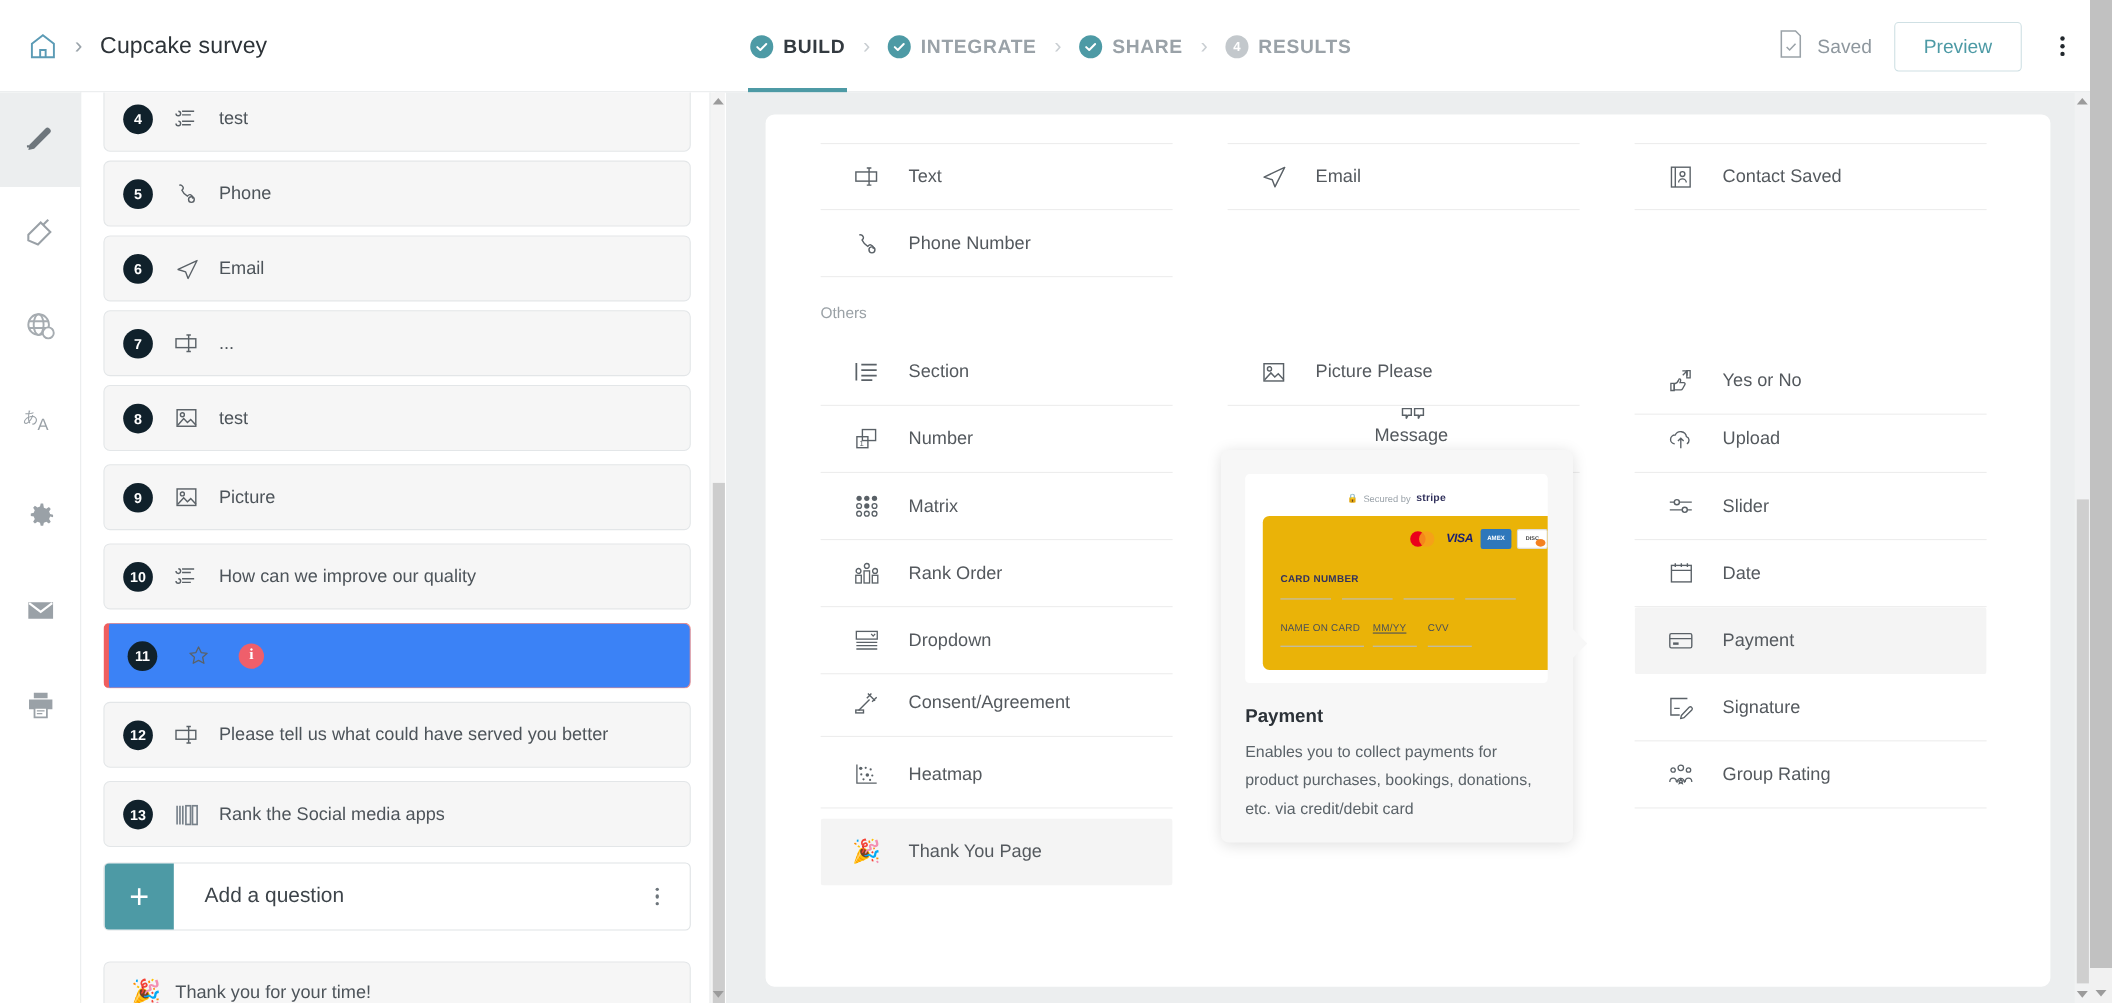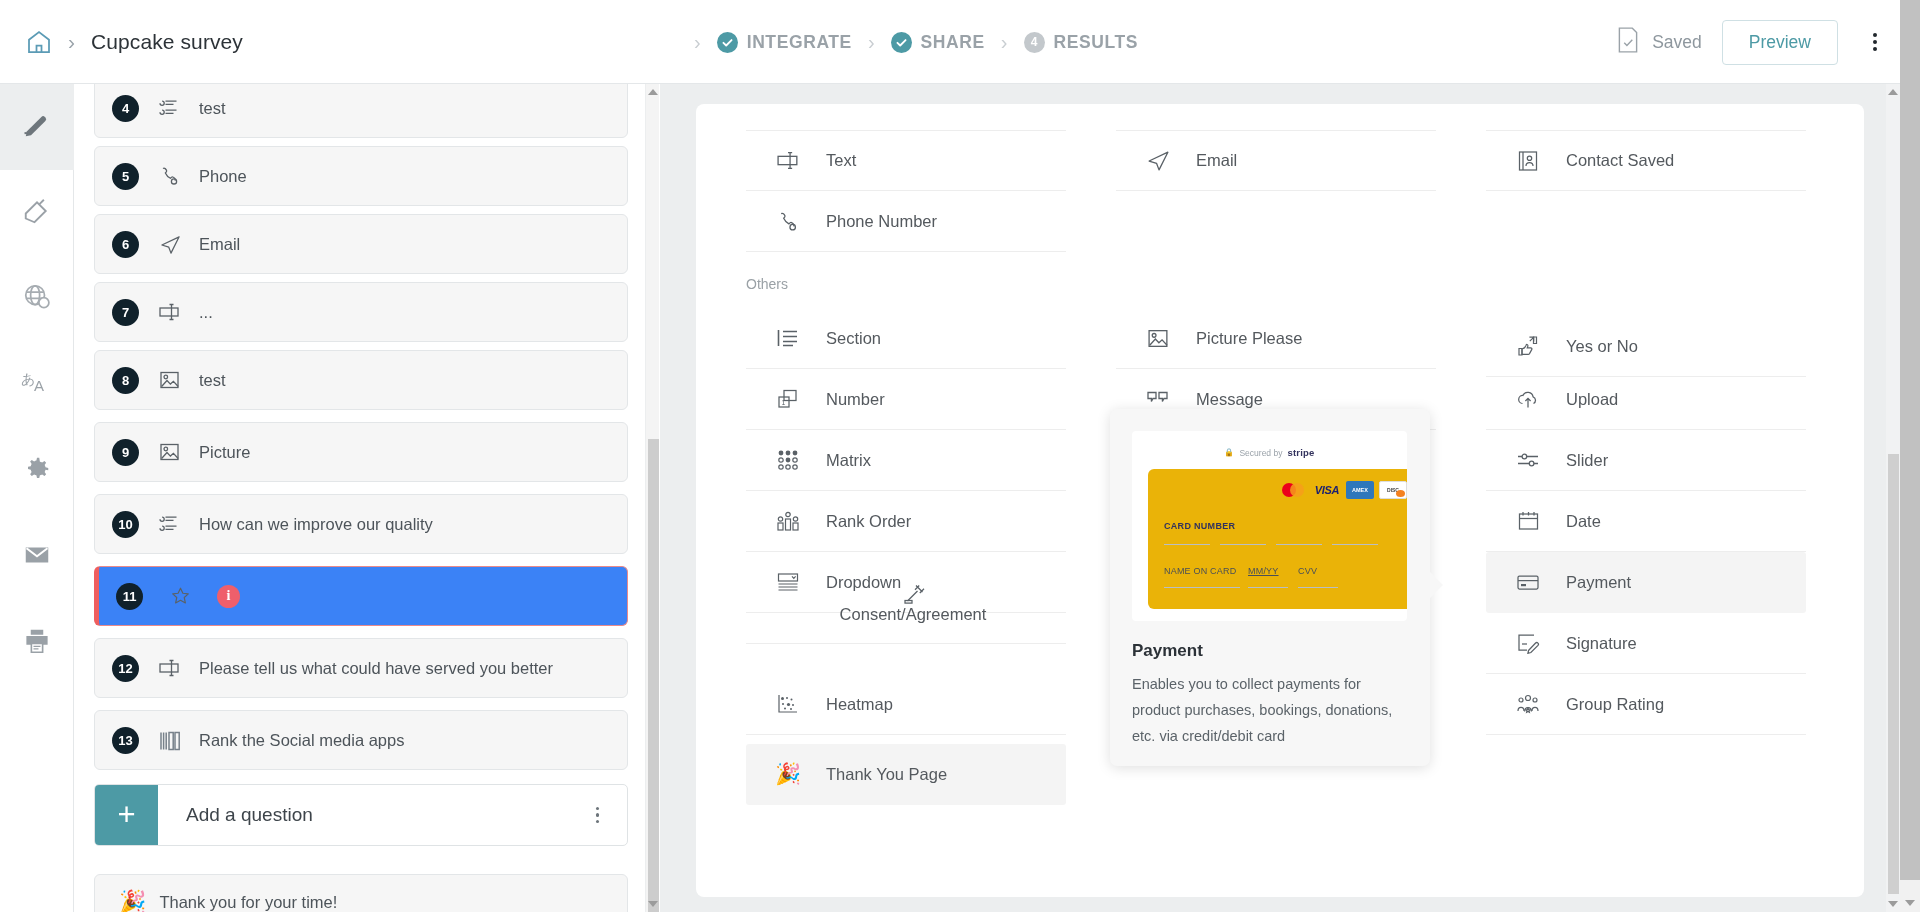--- a/index.html
+++ b/index.html
@@ -201,20 +201,28 @@
   <div class="home-icon">
     <svg width="30" height="30" viewBox="0 0 24 24" fill="none" stroke="#5b9bb5" stroke-width="1.4">
       <path d="M4 10.2 12 4l8 6.2V20H4z"></path>
         <path d="M10 20v-5.2h4V20"></path>
     </svg>
   </div>
   <span class="bc-sep">›</span>
   <span class="bc-title">Cupcake survey</span>
 
   <div class="steps">
+    <div class="step active">
+      <span class="badge done">
+        <svg width="13" height="13" viewBox="0 0 24 24" fill="none" stroke="#fff" stroke-width="3.4" stroke-linecap="round" stroke-linejoin="round">
+            <path d="M4.5 12.6 9.6 17.5 19.5 7.5"></path>
+          </svg>
+      </span>
+      <span class="lbl">BUILD</span>
+    </div>
     <span class="step-arrow">›</span>
     <div class="step">
       <span class="badge done">
         <svg width="13" height="13" viewBox="0 0 24 24" fill="none" stroke="#fff" stroke-width="3.4" stroke-linecap="round" stroke-linejoin="round">
             <path d="M4.5 12.6 9.6 17.5 19.5 7.5"></path>
           </svg>
       </span>
       <span class="lbl">INTEGRATE</span>
     </div>
     <span class="step-arrow">›</span>
@@ -534,21 +542,21 @@
         <div class="tilerow" style="top:448px;">
           <span class="ticon">
             <svg width="24" height="21" viewBox="0 0 24 21" fill="none" stroke="#5a6167" stroke-width="1.2">
               <rect x="2.5" y="2" width="19" height="7"></rect>
                 <path d="M16 4.3l1.8 2 1.8-2"></path>
               <path d="M2.5 12h19M2.5 15h19M2.5 18h19"></path>
             </svg>
           </span>
           <span class="tlabel">Dropdown</span>
         </div>
-        <div class="tilerow" style="top:479px;flex-direction:column;">
+        <div class="tilerow" style="top:505px;">
           <span class="ticon">
             <svg width="24" height="22" viewBox="0 0 24 22" fill="none" stroke="#5a6167" stroke-width="1.25">
               <path d="M13 2.5 19.5 9M16.2 2.5 12 6.8M21 5.8l-4.2 4.2"></path>
                 <path d="M14.5 8 4.5 18"></path>
                 <rect x="2" y="17.5" width="7" height="2.6"></rect>
             </svg>
           </span>
           <span class="tlabel">Consent/Agreement</span>
         </div>
         <div class="tilerow" style="top:570px;">
@@ -585,21 +593,21 @@
         <div class="tilerow" style="top:204px;">
           <span class="ticon">
             <svg width="23" height="21" viewBox="0 0 22 20" fill="none" stroke="#5a6167" stroke-width="1.25">
               <rect x="2" y="2.5" width="17" height="15"></rect>
                 <circle cx="6.8" cy="7" r="1.8"></circle>
                 <path d="M2.6 16.5 8 10.5l3.4 3.6 3-2.8 4.8 5.2"></path>
             </svg>
           </span>
           <span class="tlabel">Picture Please</span>
         </div>
-        <div class="tilerow" style="top:265px;">
+        <div class="tilerow" style="top:265px;flex-direction:column;">
           <span class="ticon">
             <svg width="24" height="18" viewBox="0 0 24 18" fill="none" stroke="#5a6167" stroke-width="1.3">
               <path d="M2 2.5h8v6H7l-1.6 3V8.5H2z"></path>
                 <path d="M13 2.5h8v6h-3l-1.6 3V8.5H13z"></path>
             </svg>
           </span>
           <span class="tlabel">Message</span>
         </div>
       </div>
 

